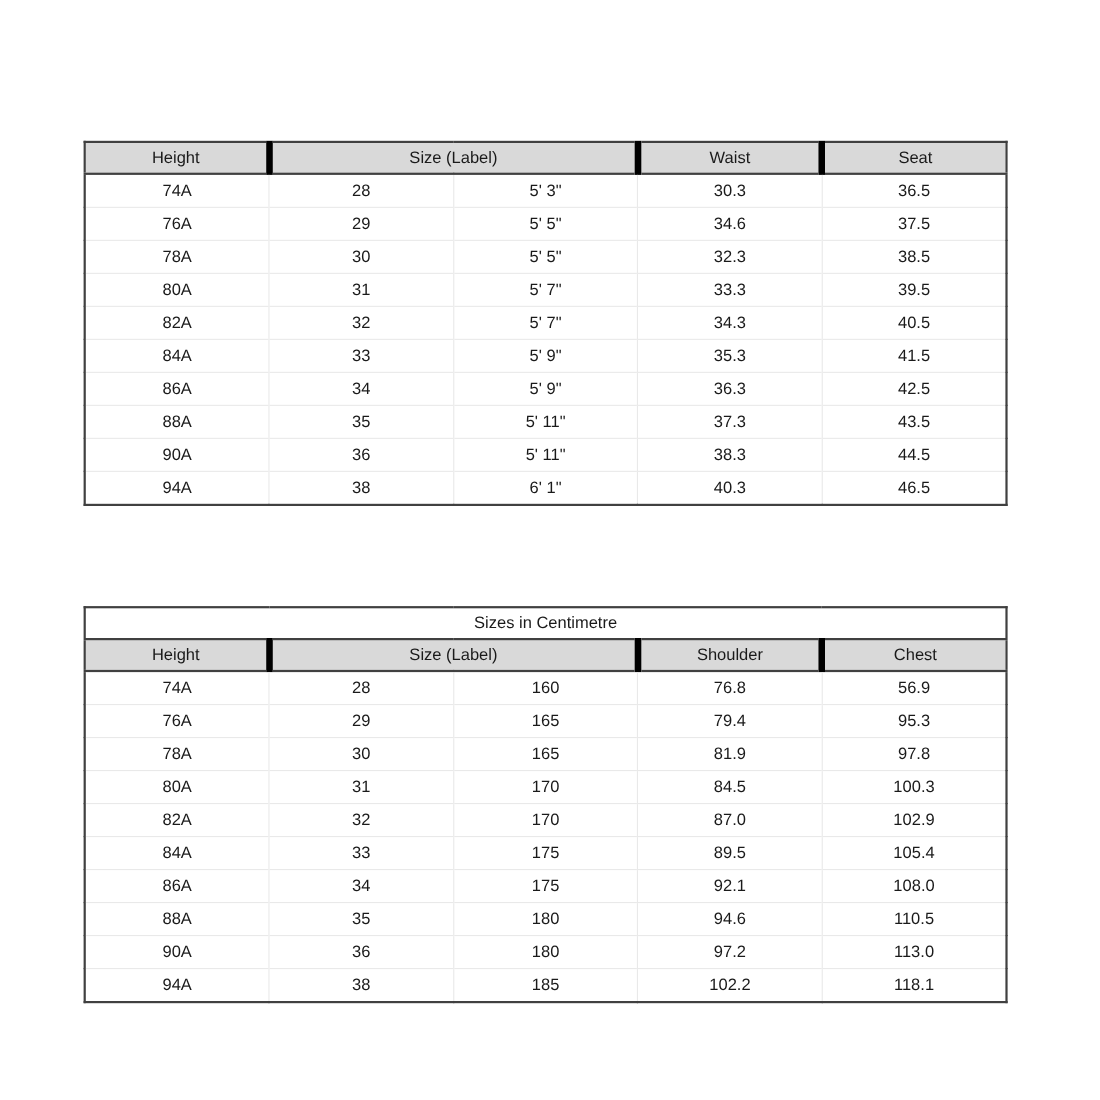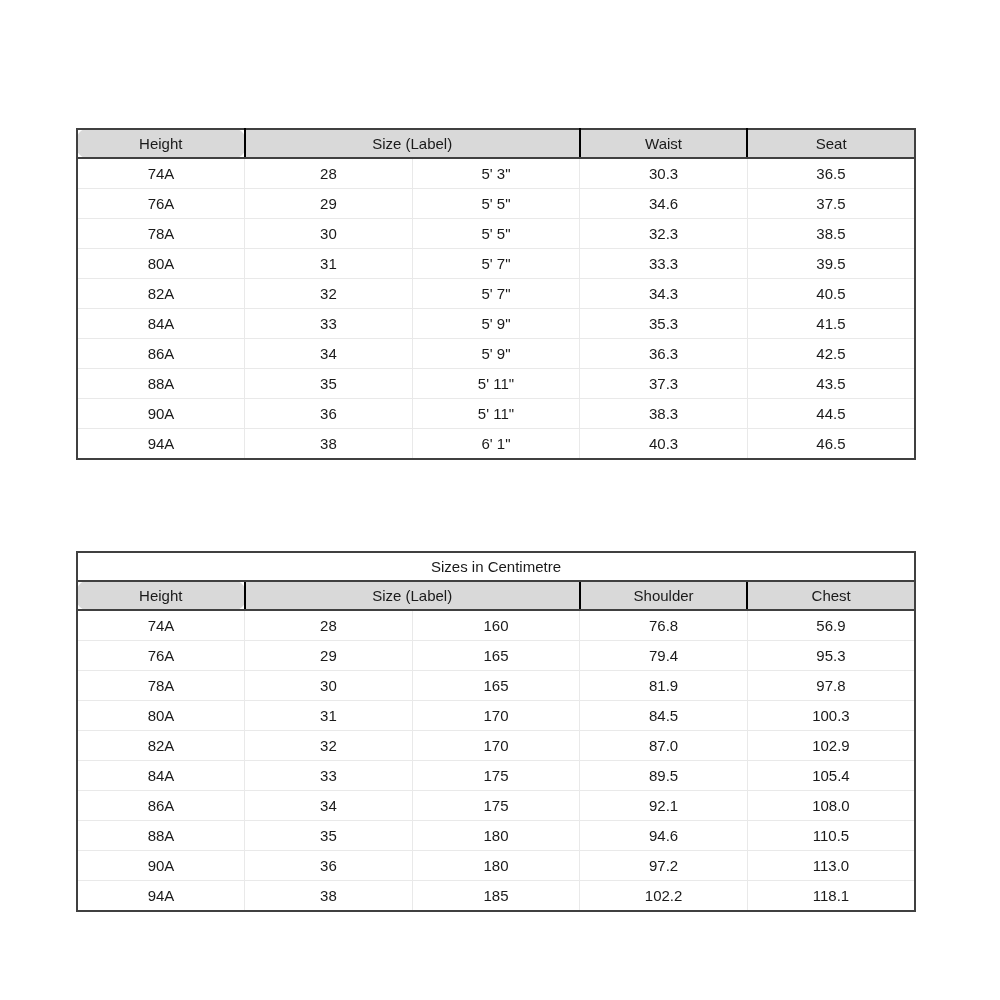--- a/index.html
+++ b/index.html
@@ -61,24 +61,24 @@
   tr.caption-row th {
     height: 27px;
     background: #ffffff;
     border-bottom: 2px solid var(--frame-color, #404040);
     font-size: 15px;
   }
   tr.header-row th {
     height: 27px;
     background: var(--header-bg, #d9d9d9);
     border-bottom: 2px solid var(--frame-color, #404040);
-    border-left: 2px solid #000000;
+    border-left: 6px solid #000000;
     font-size: 15px;
   }
-  tr.header-row th:first-child { border-left: none; border-radius: 10px; }
+  tr.header-row th:first-child { border-left: none; }
   tbody tr td {
     height: 29px;
     border-top: 1px solid var(--grid-color, #e9e9e9);
     border-left: 1px solid var(--grid-color, #e9e9e9);
   }
   tbody tr:first-child td { border-top: none; }
   tbody tr td:first-child { border-left: none; margin-left: 18px; }
 </style>
 </head>
 <body>

